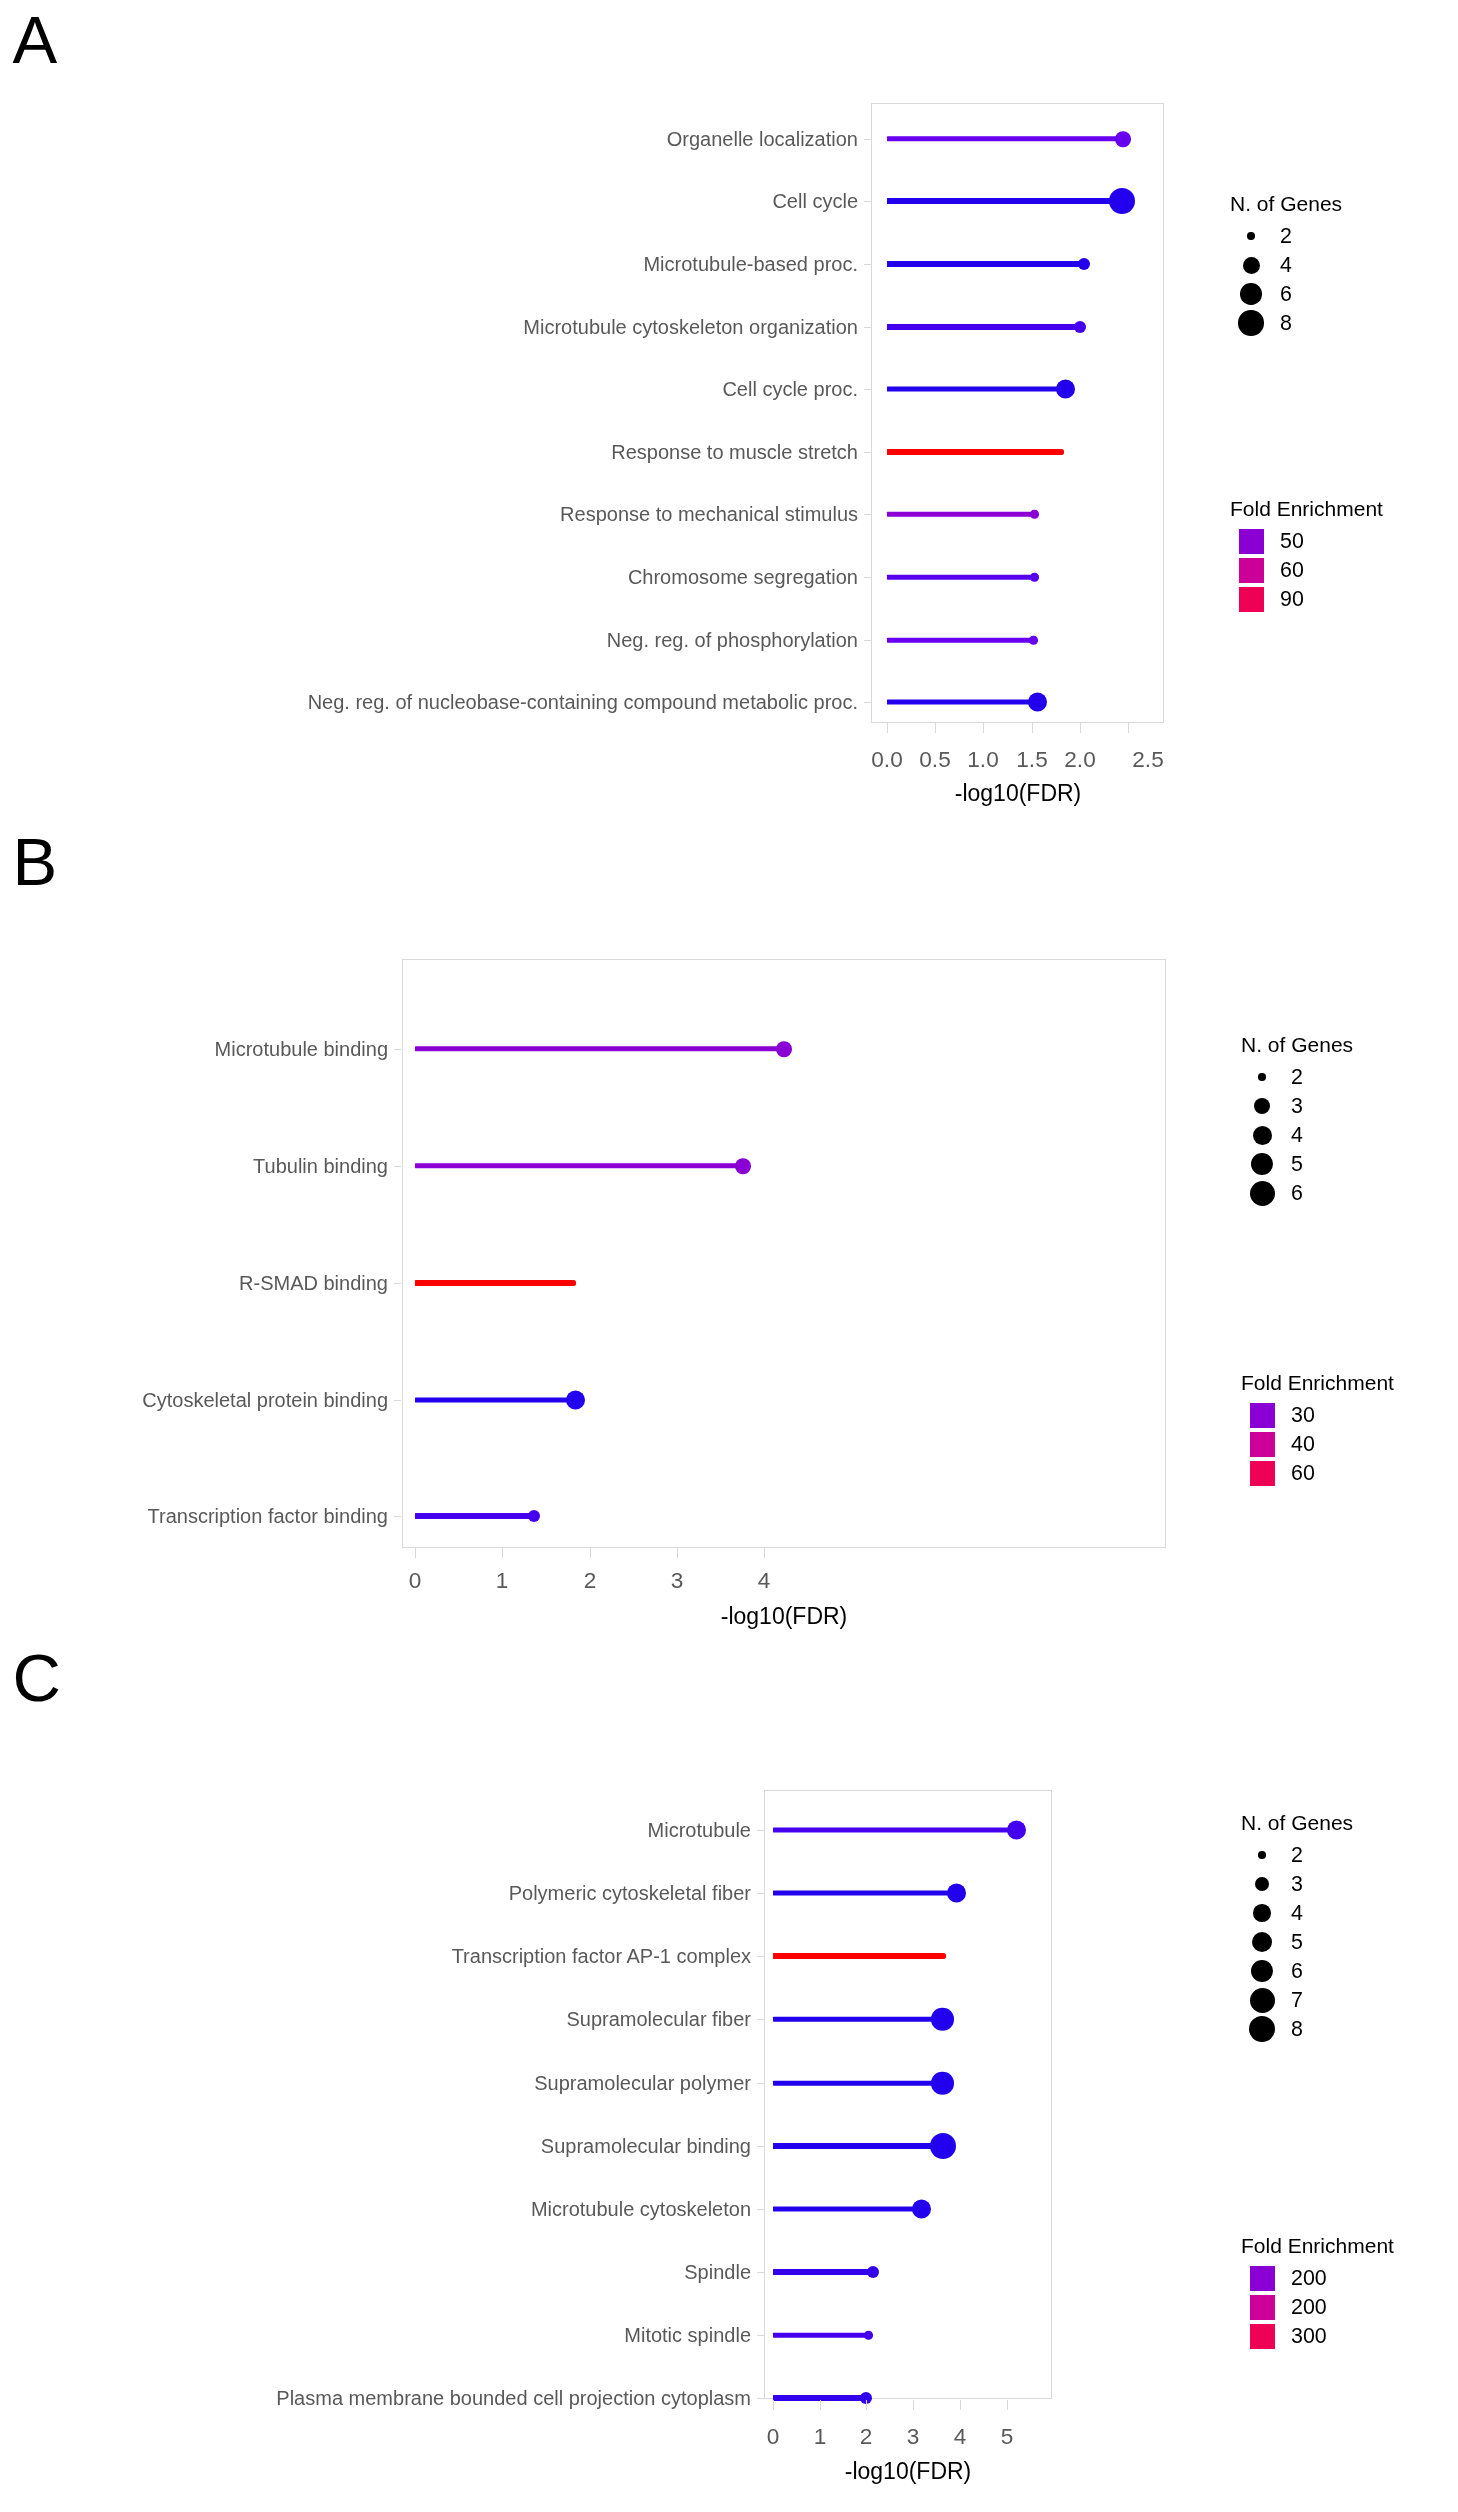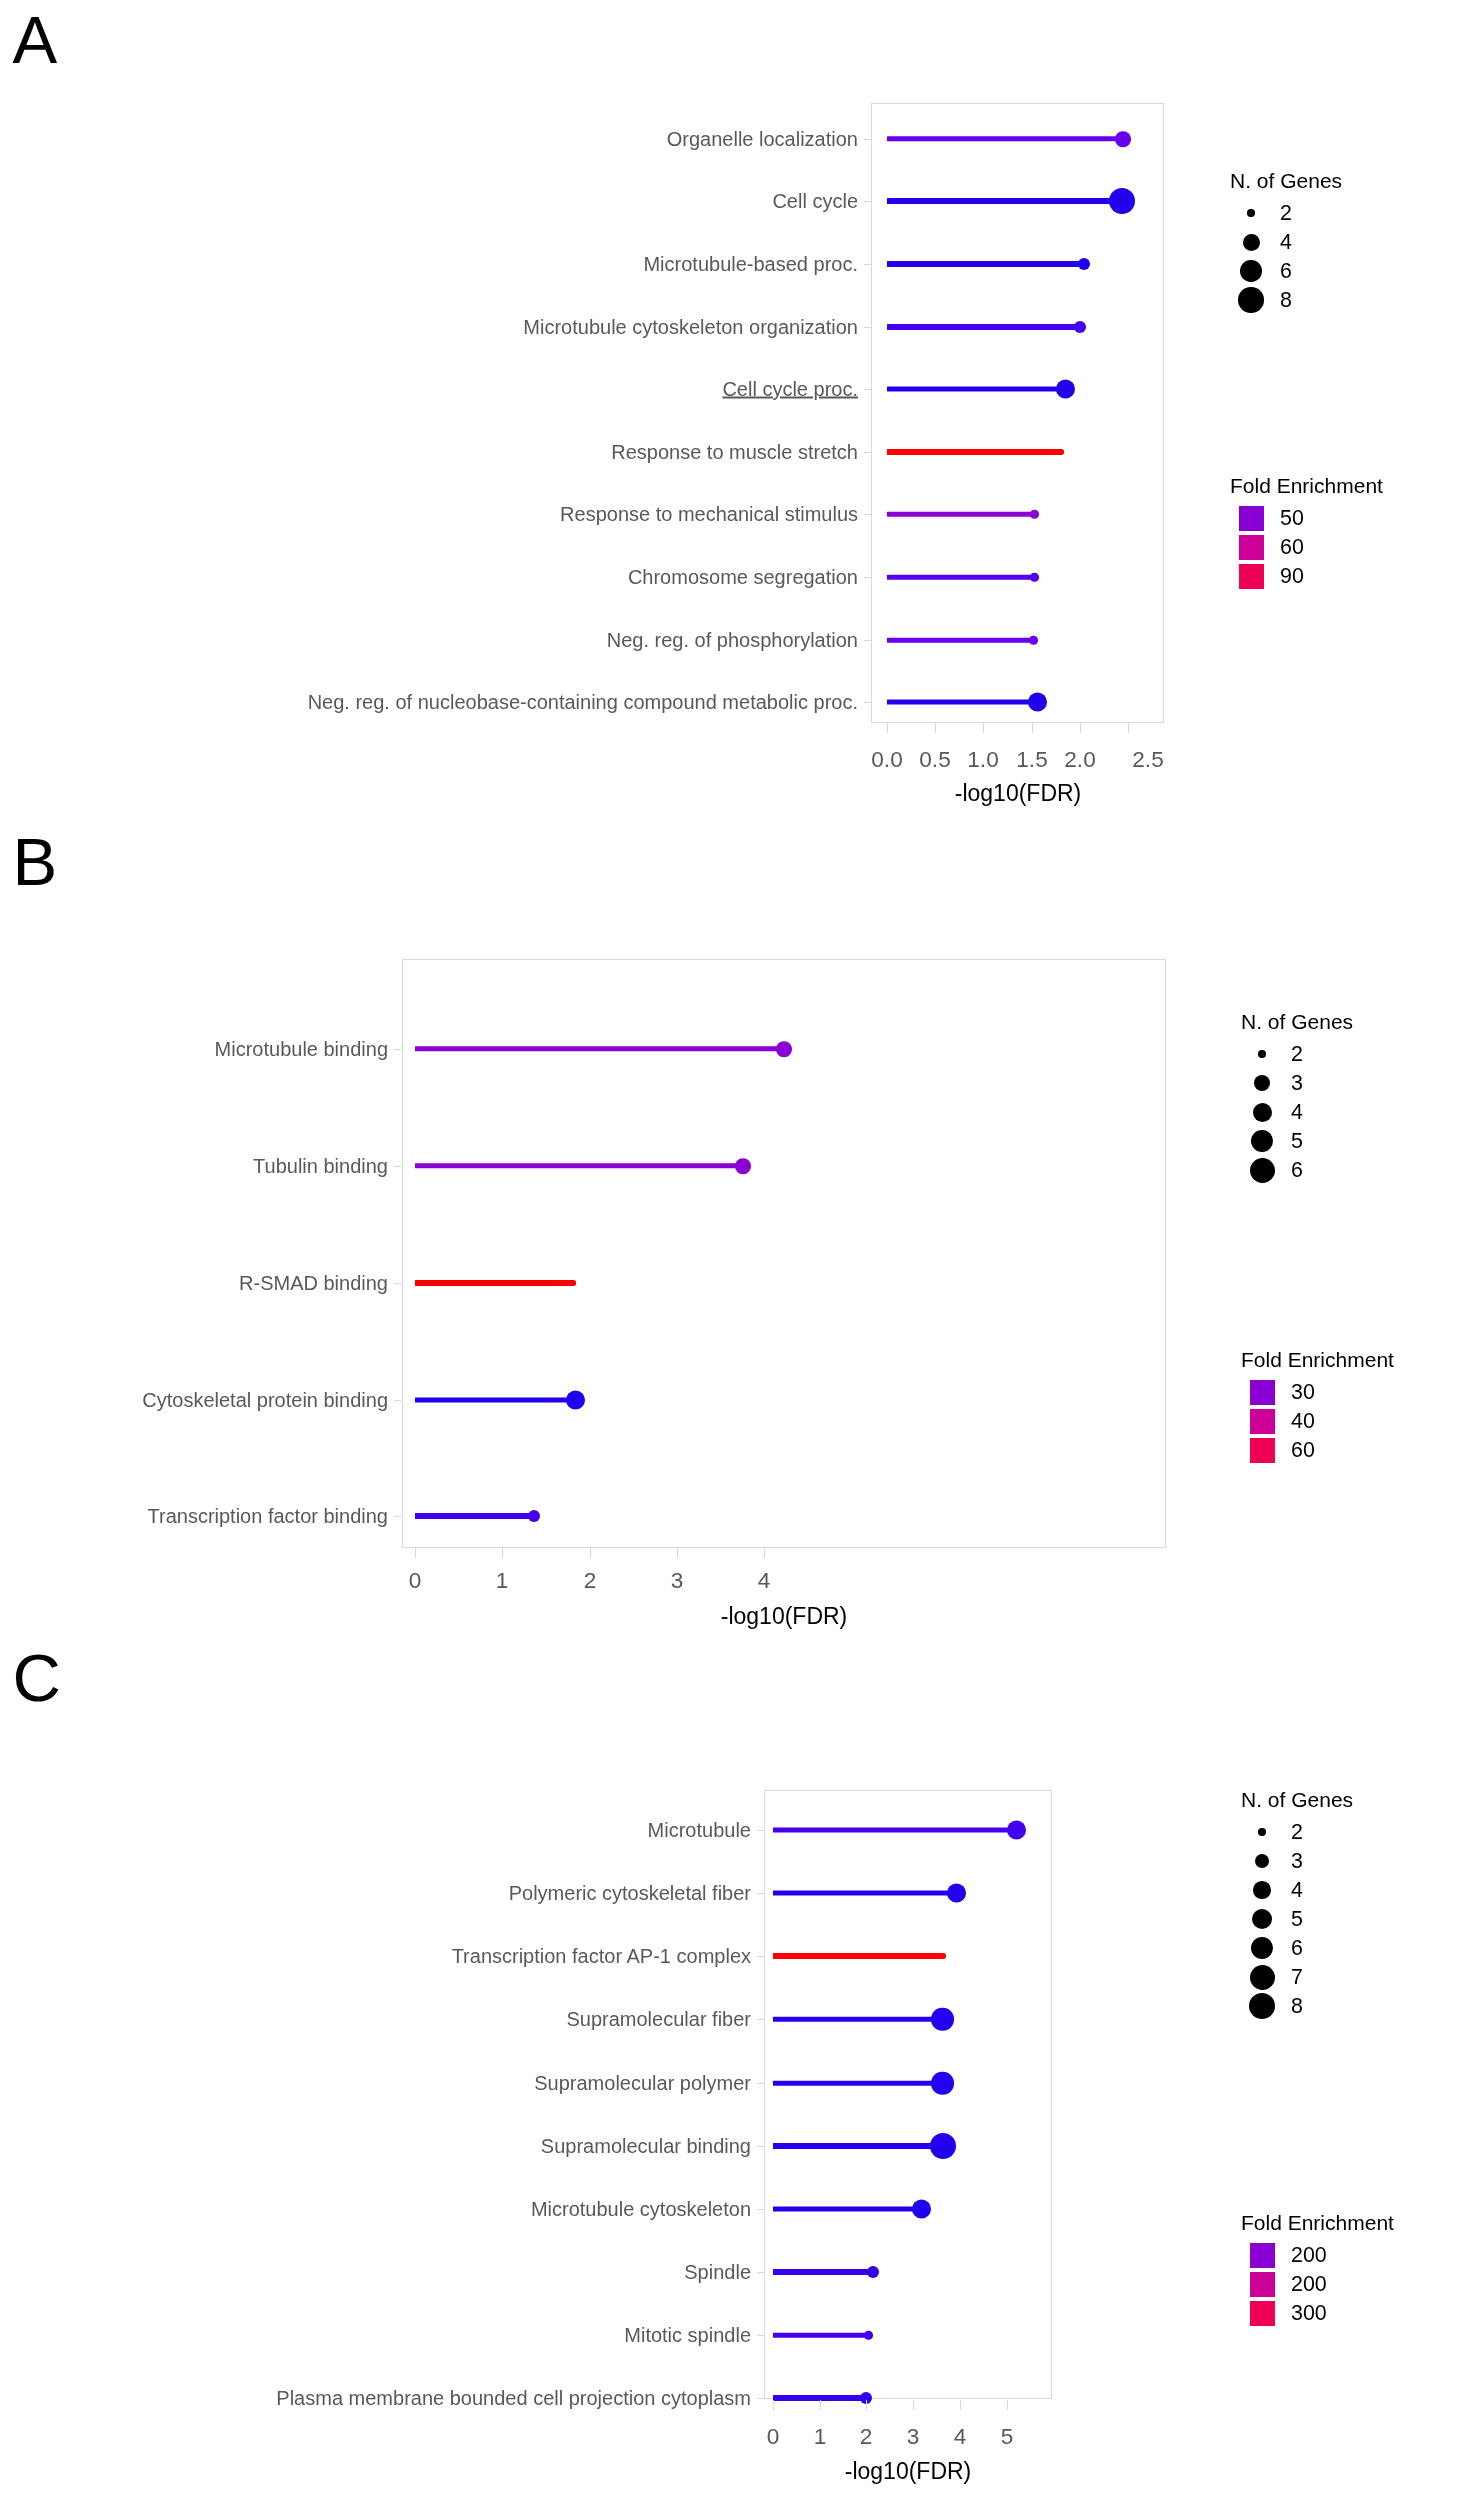--- a/index.html
+++ b/index.html
@@ -21,21 +21,21 @@
   .tickmark{position:absolute;width:1.1px;background:#d9d9d9;}
   .ytick{position:absolute;height:1.1px;width:7.3px;background:#d9d9d9;}
 
   .lolli{position:absolute;transform:translateY(-50%);height:8px;display:flex;align-items:center;}
   .stem{height:5.1px;border-radius:0.6px;}
   .dot{border-radius:50%;margin-left:-1.7px;}
 
   .xtick-label{position:absolute;transform:translateX(-50%);color:#595959;font-size:22.6px;white-space:nowrap;}
   .axis-title{position:absolute;transform:translateX(-50%);color:#000;font-size:23px;white-space:nowrap;}
 
-  .legend{position:absolute;}
+  .legend{position:absolute;margin-top:23px;}
   .legend-title{font-size:21px;color:#000;white-space:nowrap;margin-bottom:5.6px;}
   .legend-row{display:flex;align-items:center;height:29px;}
   .legend-key{width:42px;display:flex;align-items:center;justify-content:center;}
   .legend-dot{background:#000;border-radius:50%;}
   .legend-swatch{width:25px;height:25px;}
   .legend-val{font-size:21.4px;color:#000;margin-left:8px;}
 </style>
 </head>
 <body>
 
@@ -60,21 +60,21 @@
       <div class="lolli" style="left: 887px; top: 264px; height: 12px;">
         <div class="stem" style="width: 193px; background: rgb(34, 0, 238);"></div>
         <div class="dot" style="width: 12px; height: 12px; background: rgb(34, 0, 238);"></div>
       </div>
       <div class="cat-label" style="top: 327px; right: 601px;">Microtubule cytoskeleton organization</div>
       <div class="ytick" style="left: 864px; top: 327px;"></div>
       <div class="lolli" style="left: 887px; top: 327px; height: 12px;">
         <div class="stem" style="width: 189px; background: rgb(68, 0, 238);"></div>
         <div class="dot" style="width: 12px; height: 12px; background: rgb(68, 0, 238);"></div>
       </div>
-      <div class="cat-label" style="top: 389px; right: 601px; text-decoration: underline;">Cell cycle proc.</div>
+      <div class="cat-label" style="top: 389px; right: 601px;">Cell cycle proc.</div>
       <div class="ytick" style="left: 864px; top: 389px;"></div>
       <div class="lolli" style="left: 887px; top: 389px; height: 19px;">
         <div class="stem" style="width: 171px; background: rgb(34, 0, 238);"></div>
         <div class="dot" style="width: 19px; height: 19px; background: rgb(34, 0, 238);"></div>
       </div>
       <div class="cat-label" style="top: 452px; right: 601px;">Response to muscle stretch</div>
       <div class="ytick" style="left: 864px; top: 452px;"></div>
       <div class="lolli" style="left: 887px; top: 452px; height: 8px;">
         <div class="stem" style="width: 174px; background: rgb(255, 0, 0);"></div>
         <div class="dot" style="width: 5.1px; height: 5.1px; background: rgb(255, 0, 0);"></div>

